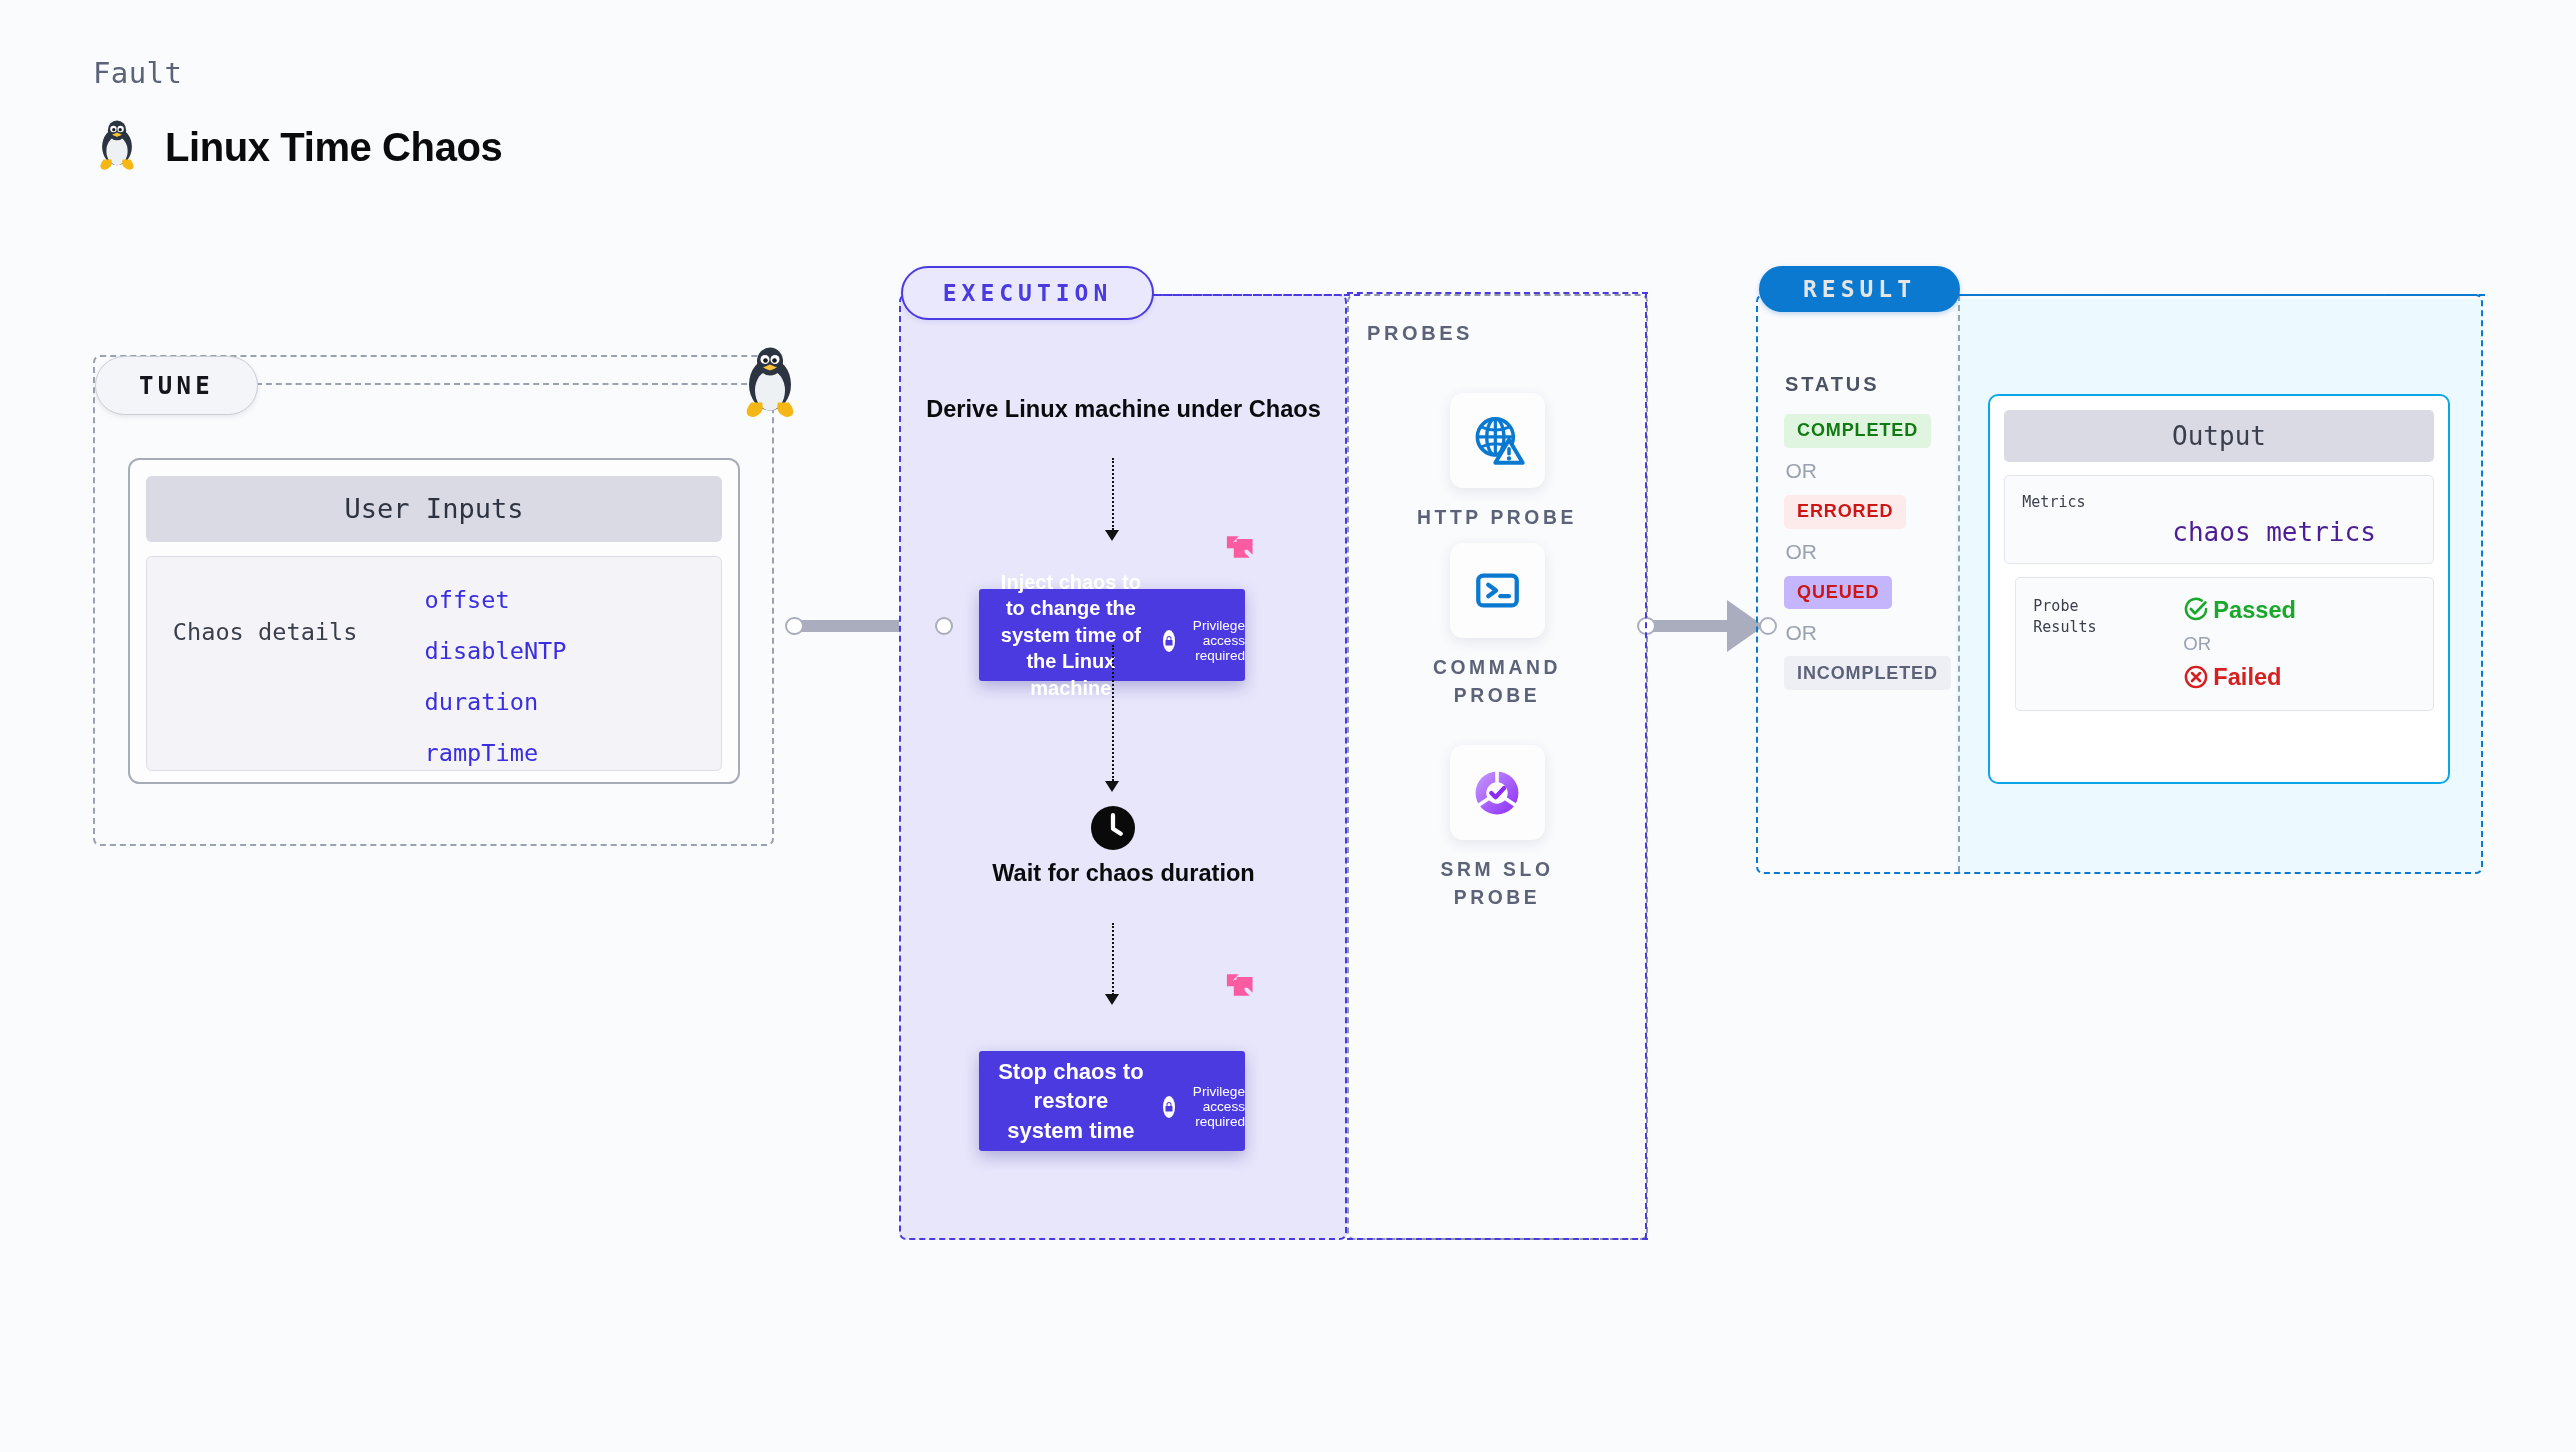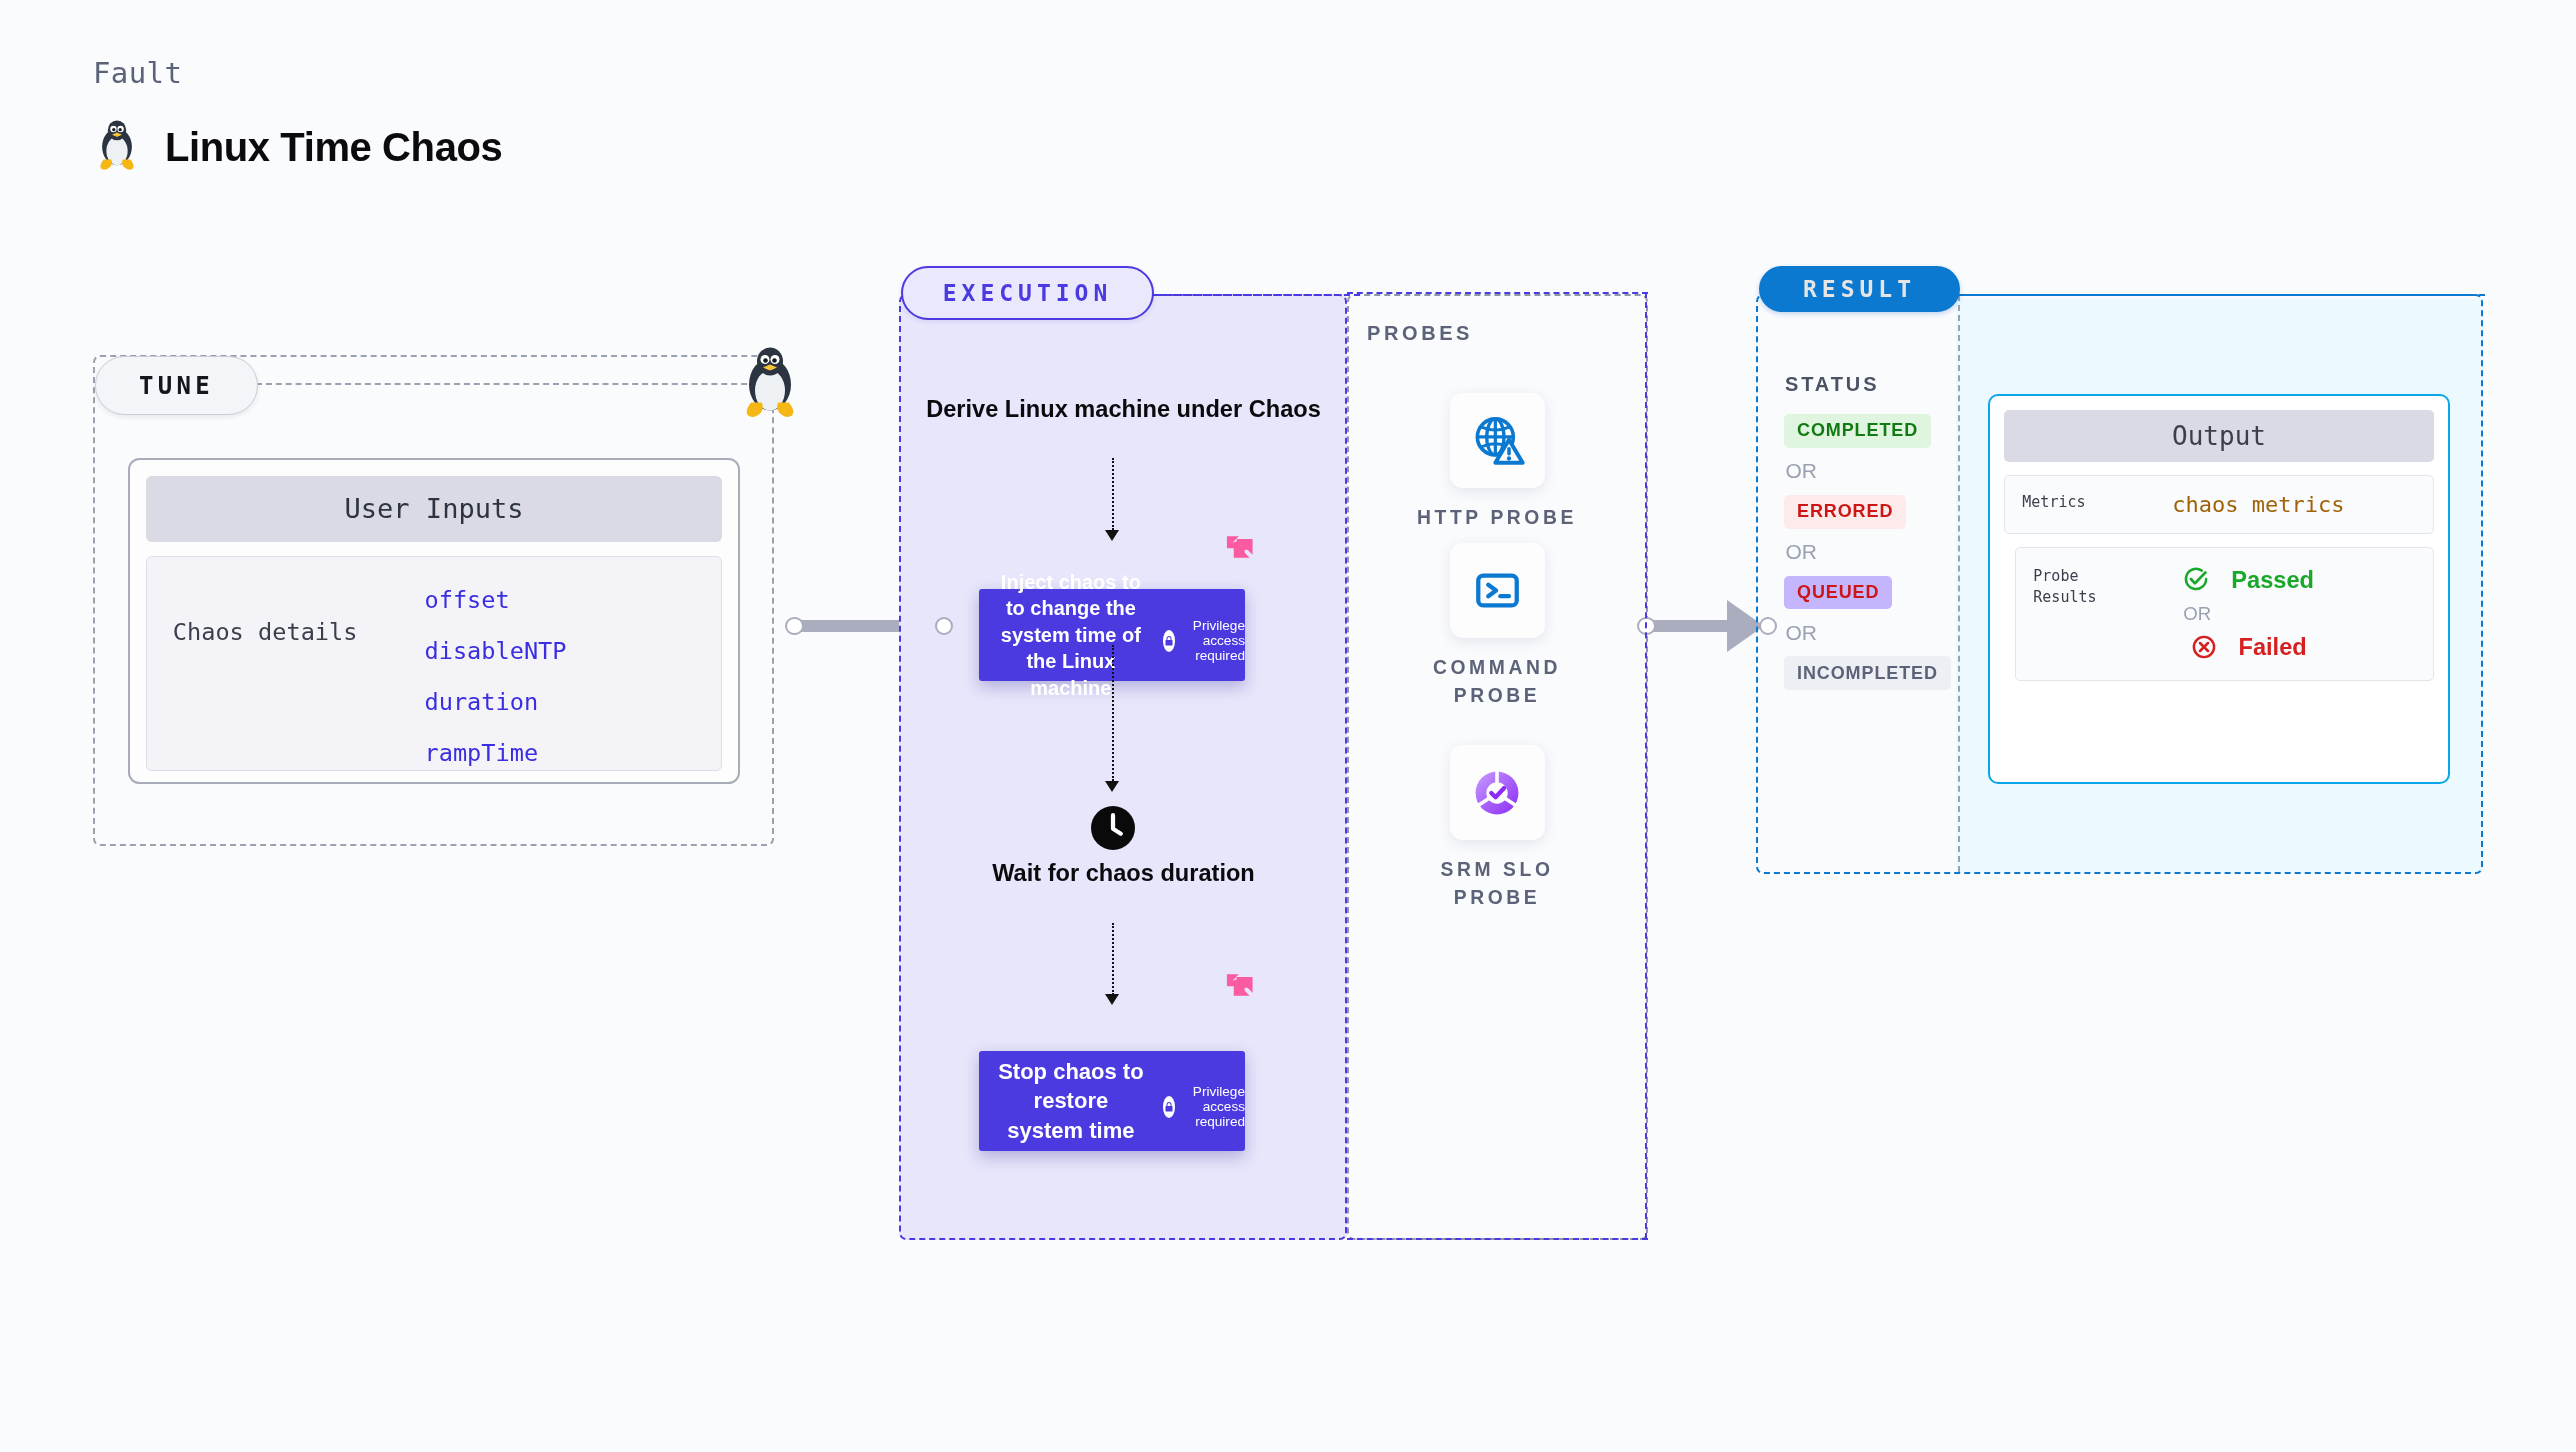--- a/index.html
+++ b/index.html
@@ -204,24 +204,24 @@
   }
   .output-row {
     margin-top: 13px; background: #fafbfd; border: 1.4px solid #e3e4ec; border-radius: 5px;
     display: flex; padding: 15.8px 7.2px 15.8px 17px;
   }
   .out-key {
     font-family: "DejaVu Sans Mono", monospace; font-size: 15px; color: #3a3f4b;
     line-height: 1.4; white-space: pre-line; width: 150px;
   }
   .out-val-metrics {
-    font-family: "DejaVu Sans Mono", monospace; font-size: 22px; color: #a16207;
+    font-family: "DejaVu Sans Mono", monospace; font-size: 26px; color: #4c1d95; margin-top: 25px;
   }
   .out-val-probes { display: flex; flex-direction: column; gap: 8.6px; }
-  .pr-line { display: flex; align-items: center; gap: 22px; justify-content: center; }
+  .pr-line { display: flex; align-items: center; gap: 4px; }
   .pr-pass { font-size: 23.6px; font-weight: 700; color: #1aa82a; }
   .pr-fail { font-size: 23.6px; font-weight: 700; color: #d61f1f; }
   .pr-or { font-size: 18.6px; color: #9aa2b1; }
 
   
   .conn { position: absolute; display: flex; align-items: center; }
   .conn .dot {
     width: 18.6px; height: 18.6px; border-radius: 50%;
     background: #fff; border: 2.9px solid #a9adbd; flex: none; z-index: 2;
   }

